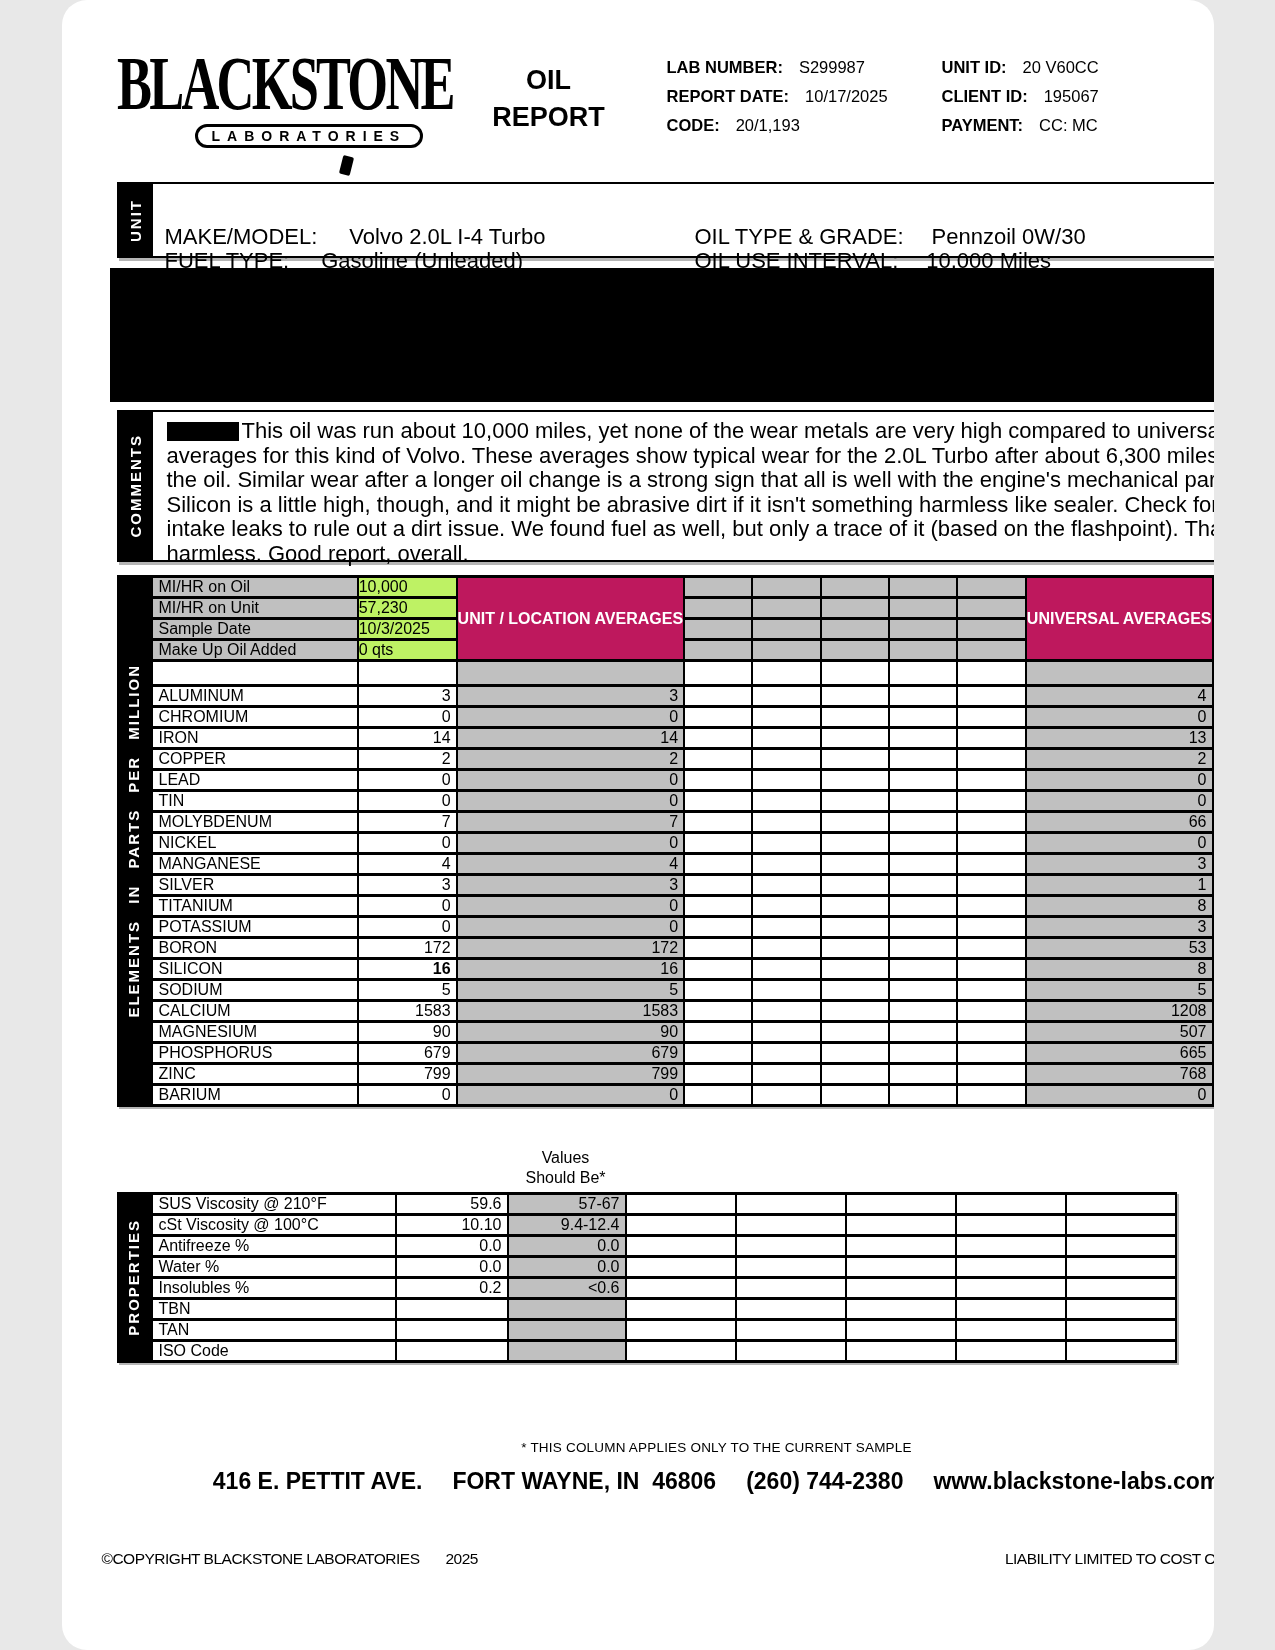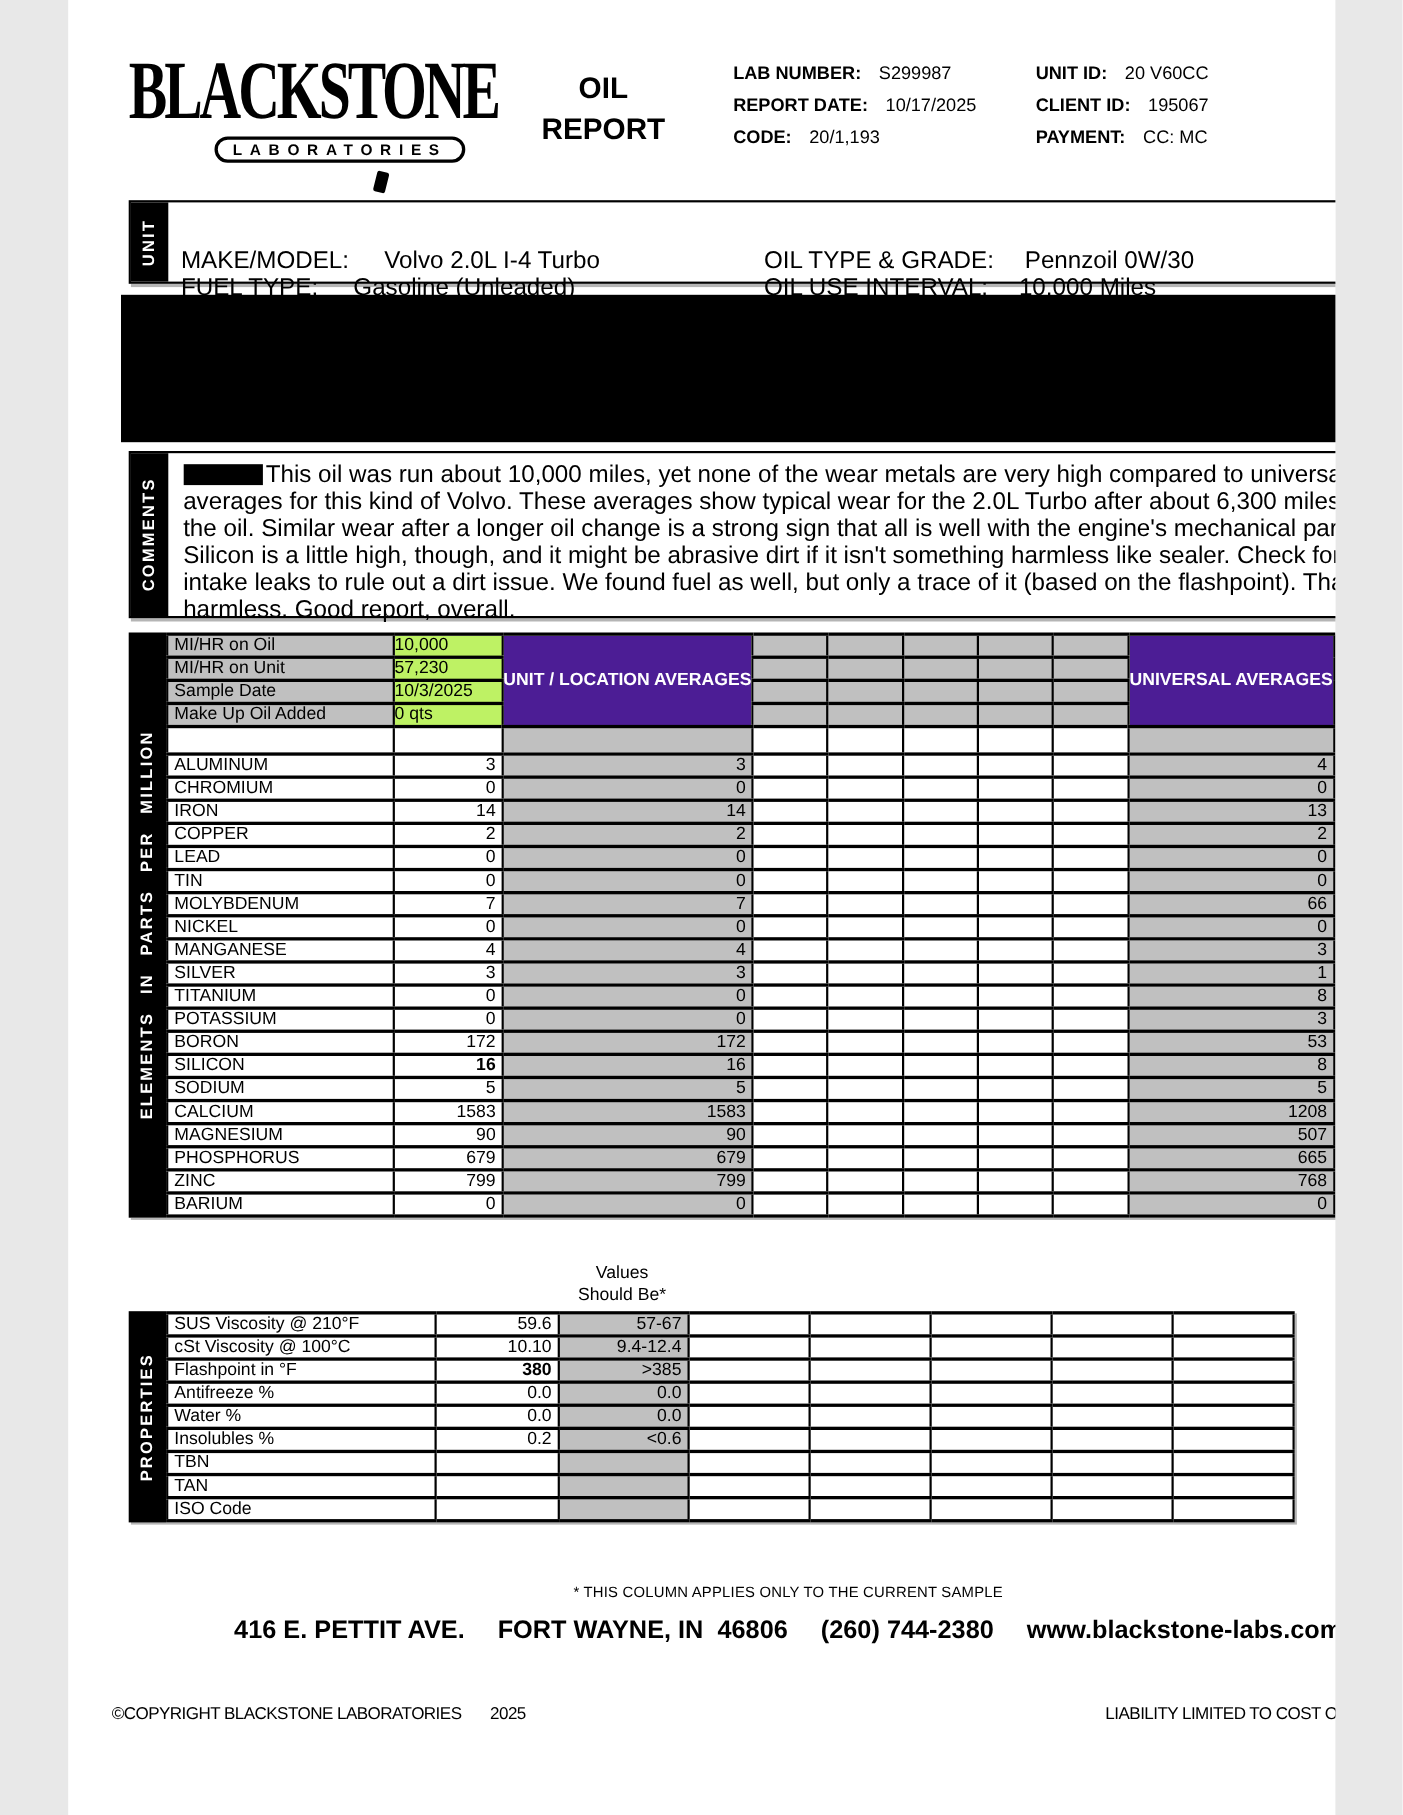--- a/index.html
+++ b/index.html
@@ -1,17 +1,17 @@
 <!DOCTYPE html>
 <html><head>
 <meta charset="utf-8">
 <style>
   * { margin:0; padding:0; box-sizing:border-box; }
   body { background:#e8e8e8; font-family:"Liberation Sans", sans-serif; }
-  .page { position:relative; width:1152px; height:1650px; background:#fff; margin:0 auto; overflow:hidden; color:#000; }
+  .page { position:relative; width:1152px; height:1650px; background:#fff; margin:0 auto; overflow:hidden; color:#000;border-radius:25px; }
 
   
   .logo-wrap { position:absolute; left:55px; top:40px; width:330px; height:130px; }
   .logo-main { font-family:"Liberation Serif", serif; font-weight:bold; font-size:57px; letter-spacing:-3px; transform:scaleY(1.32) scaleX(0.92); transform-origin:top left; white-space:nowrap; }
   .logo-pill { position:absolute; left:78px; top:84px; border:3px solid #000; border-radius:17px; padding:1px 14px; font-weight:bold; font-size:14px; letter-spacing:7px; white-space:nowrap; background:#fff; }
   .logo-tag { position:absolute; left:224px; top:116px; width:11px; height:19px; background:#000; transform:rotate(14deg); border-radius:2px; }
   .report-title { position:absolute; left:417px; top:62px; width:140px; text-align:center; font-weight:bold; font-size:27px; line-height:37px; }
   .lab-info { position:absolute; left:605px; top:58px; display:flex; }
   .lab-col { display:flex; flex-direction:column; }
   .lab-col.c1 { width:275px; }
@@ -45,21 +45,21 @@
   .properties-panel { left:55px; top:1192px; }
   table.t { border-collapse:collapse; table-layout:fixed; background:#fff; }
   table.t td { border:2px solid #000; border-top-width:3px; border-bottom-width:3px; height:19px; font-size:16px; line-height:18px; overflow:hidden; white-space:nowrap; }
   td.c-label { padding-left:6px; }
   td.c-val { text-align:right; padding-right:5px; }
   td.c-avg { text-align:right; padding-right:5px; background:#c0c0c0; }
   td.c-univ { text-align:right; padding-right:5px; background:#c0c0c0; }
   td.meta-label { background:#c0c0c0; padding-left:6px; }
   td.meta-value { background:#bef264; padding-right:5px; }
   td.meta-empty { background:#c0c0c0; }
-  td.black-head { background:#4c1d95; color:#fff; font-weight:bold; font-size:13px; text-align:center; white-space:pre-line; line-height:17px; vertical-align:middle; }
+  td.black-head { background:#be185d; color:#fff; font-weight:bold; font-size:13px; text-align:center; white-space:pre-line; line-height:17px; vertical-align:middle; }
   tr.row-spacer td { height:25px; }
   .bold { font-weight:bold; }
 
   .values-note { position:absolute; left:404px; top:1148px; width:200px; text-align:center; font-size:16px; line-height:20px; }
 
   
   .col-note { position:absolute; left:55px; top:1440px; width:1200px; text-align:center; font-weight:normal; font-size:13.5px; letter-spacing:0.2px; }
   .address { position:absolute; left:55px; top:1468px; width:1200px; display:flex; justify-content:center; gap:30px; font-weight:bold; font-size:23px; }
   .address span { white-space:pre; }
   .bottom-line { position:absolute; left:40px; top:1550px; width:1197px; display:flex; justify-content:space-between; font-size:15.5px; letter-spacing:-0.5px; }
@@ -475,30 +475,20 @@
             <td class="c-label">cSt Viscosity @ 100°C</td>
             <td class="c-val">10.10</td>
             <td class="c-avg">9.4-12.4</td>
             <td></td>
             <td></td>
             <td></td>
             <td></td>
             <td></td>
           </tr>
 
-          <tr>
-            <td class="c-label">Flashpoint in °F</td>
-            <td class="c-val bold">380</td>
-            <td class="c-avg">&gt;385</td>
-            <td></td>
-            <td></td>
-            <td></td>
-            <td></td>
-            <td></td>
-          </tr>
 
 
           <tr>
             <td class="c-label">Antifreeze %</td>
             <td class="c-val">0.0</td>
             <td class="c-avg">0.0</td>
             <td></td>
             <td></td>
             <td></td>
             <td></td>

